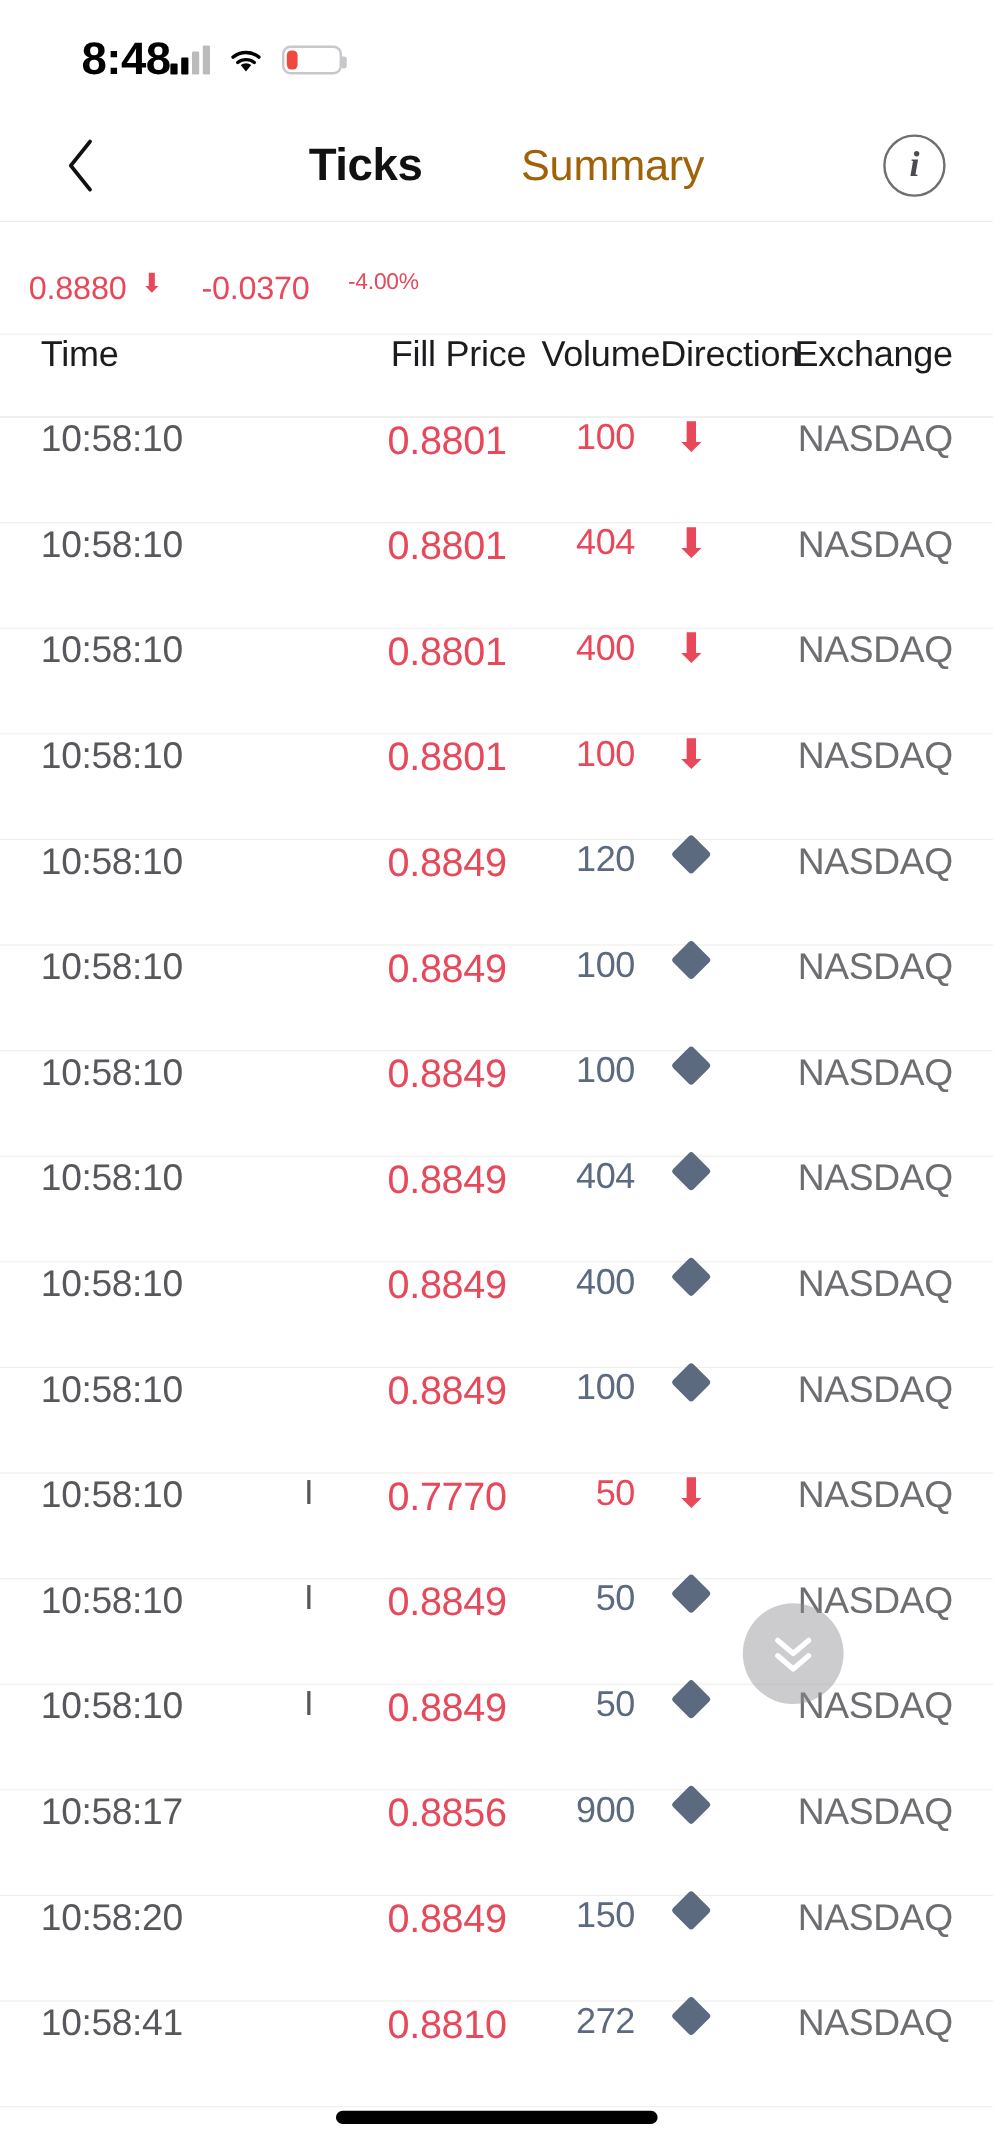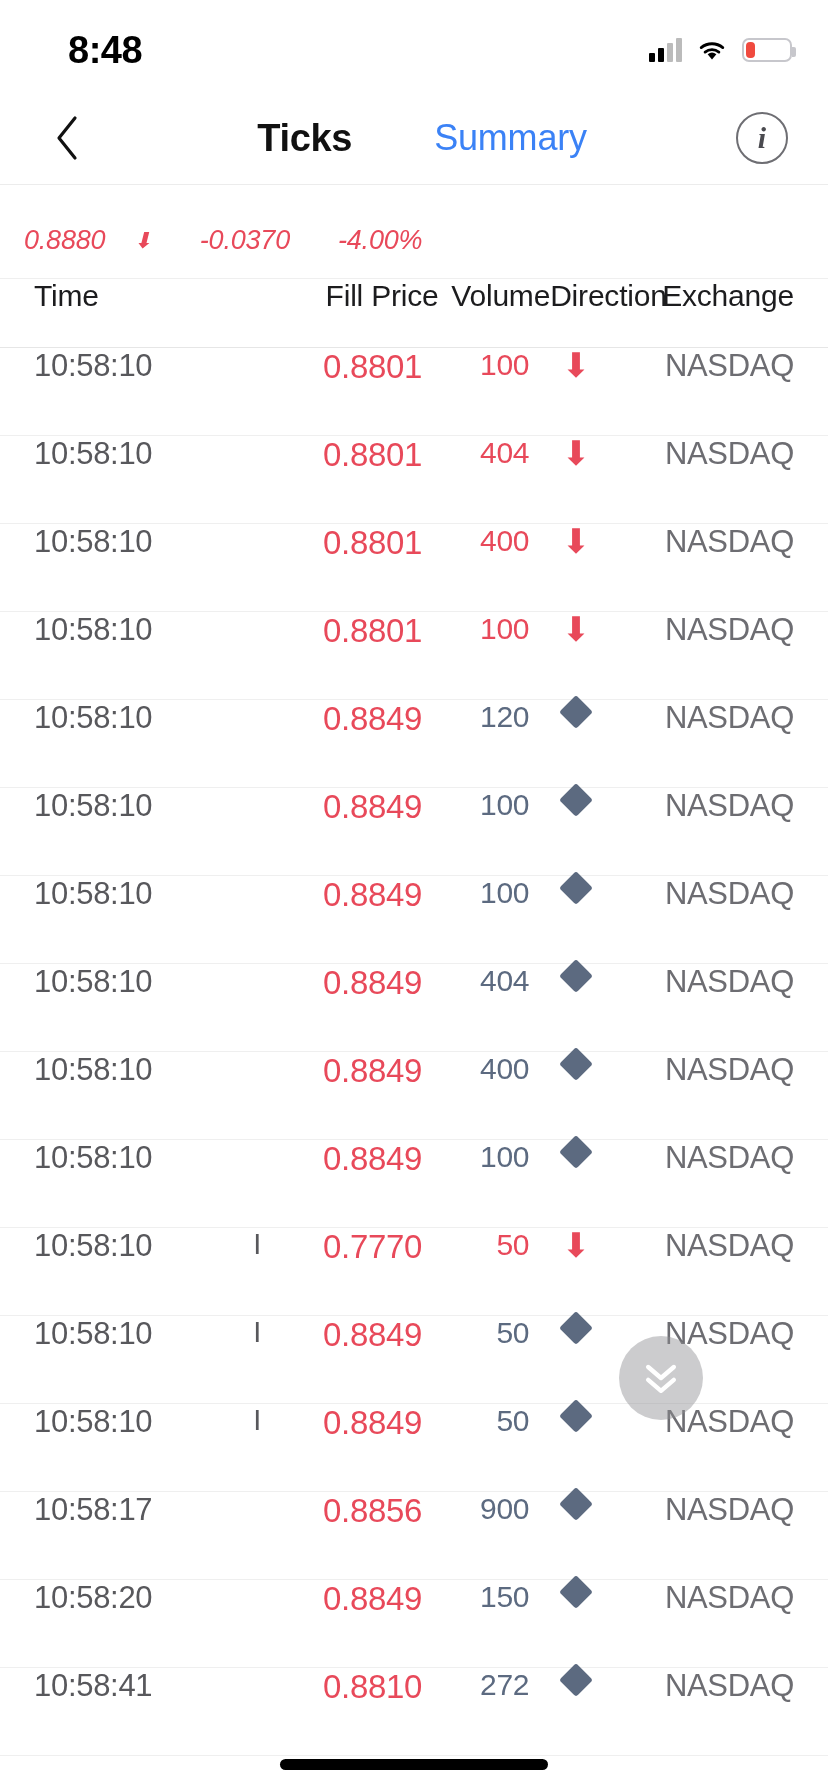--- a/index.html
+++ b/index.html
@@ -8,21 +8,21 @@
     background:#ffffff;
     font-family:"Liberation Sans", sans-serif;
     -webkit-font-smoothing:antialiased;
     overflow:hidden;
   }
   .phone { position:relative; width:828px; height:1792px; background:#fff; }
 
   
   .statusbar {
     height:92px; display:flex; align-items:center;
-    justify-content:space-between; padding:0 36px 0 68px;
+    padding:0 36px 0 68px;
   }
   .status-time {
     font-size:38px; font-weight:700; color:#000;
     letter-spacing:-0.5px; margin-top:8px;
   }
   .status-right { display:flex; align-items:center; gap:14px; margin-top:8px; }
   .signal { display:flex; align-items:flex-end; gap:3px; height:24px; }
   .signal i { display:block; width:6px; background:#000; border-radius:1px; }
   .signal i:nth-child(1){ height:9px; }
   .signal i:nth-child(2){ height:14px; }
@@ -45,41 +45,41 @@
     padding:0 40px; position:relative;
   }
   .back-btn { width:54px; height:54px; display:flex; align-items:center; justify-content:center; }
   .nav-tabs {
     position:absolute; left:16px; right:0;
     display:flex; align-items:center; justify-content:center; gap:50px;
     pointer-events:none;
   }
   .nav-tabs > * { pointer-events:auto; }
   .tab-active { font-size:38px; font-weight:700; color:#111; letter-spacing:-0.3px; }
-  .tab-inactive { font-size:36px; font-weight:400; color:#3b82f6; letter-spacing:-0.2px;margin-left:32px; }
+  .tab-inactive { font-size:36px; font-weight:400; color:#a16207; letter-spacing:-0.2px;margin-left:32px; }
   .info-btn {
     margin-left:auto; width:52px; height:52px; border-radius:50%;
     border:2.5px solid #6e6e73; display:flex; align-items:center;
     justify-content:center; font-size:30px; color:#4a4a4f;
     font-family:"Liberation Serif", serif; font-style:italic; font-weight:600;
   }
 
   
   .quote-header {
     border-top:1px solid #ececec;
     padding:28px 24px 22px 24px;
   }
   .quote-name-row { display:flex; align-items:baseline; gap:18px; }
   .quote-symbol { font-size:37px; color:#1c1c1e; letter-spacing:-0.2px; }
   .quote-company { font-size:37px; color:#1c1c1e; letter-spacing:-0.2px; }
-  .quote-price-row { display:flex; align-items:center; margin-top:12px; gap:26px;font-style:italic; }
+  .quote-price-row { display:flex; margin-top:12px; gap:10px; }
   .q-last { font-size:27px; color:#e8495a; letter-spacing:-0.2px; }
   .q-arrow { font-size:22px; color:#e8495a; line-height:1; margin:0 6px 0 2px; }
   .q-chg { font-size:27px; color:#e8495a; letter-spacing:-0.2px; margin-left:16px; }
-  .q-pct { font-size:27px; color:#e8495a; letter-spacing:-0.2px; margin-left:22px; }
+  .q-pct { font-size:19px; color:#e8495a; letter-spacing:-0.2px; margin-left:22px; }
 
   
   .table { width:100%; }
   .row {
     display:flex; align-items:flex-start; height:88px;
     border-bottom:1px solid #efefef; padding:0 34px;
   }
   .thead { border-bottom:1px solid #e6e6e6; border-top:1px solid #efefef; height:70px; }
   .c-time  { width:228px; text-align:left; }
   .c-mark  { width:78px;  text-align:center; }

